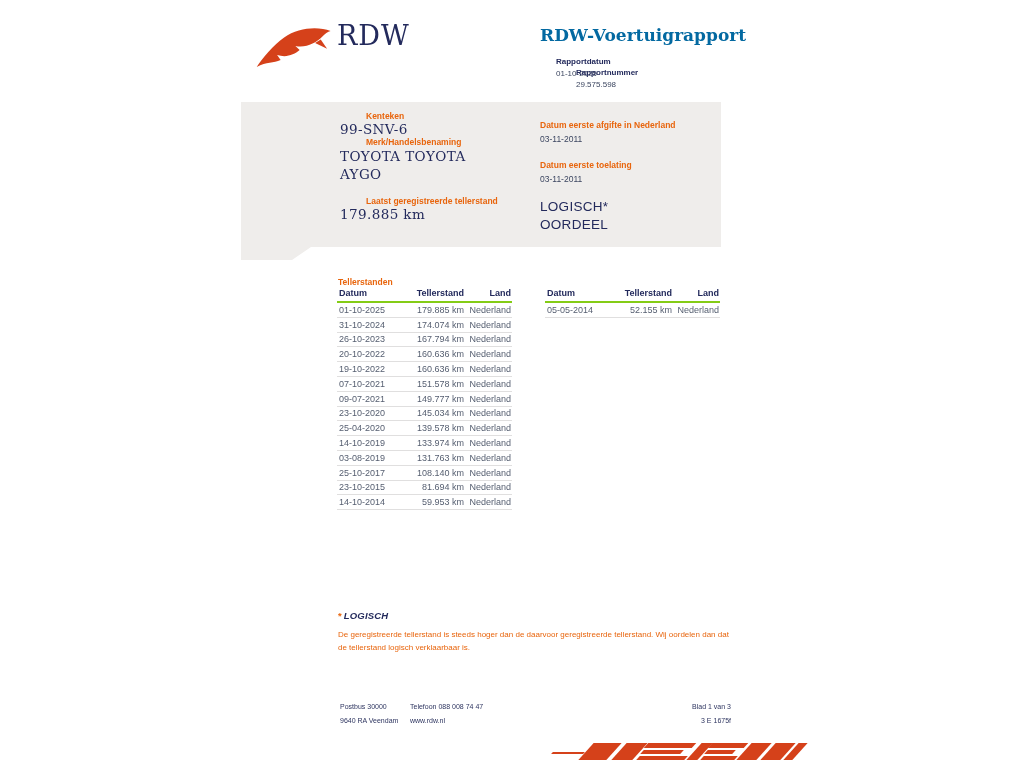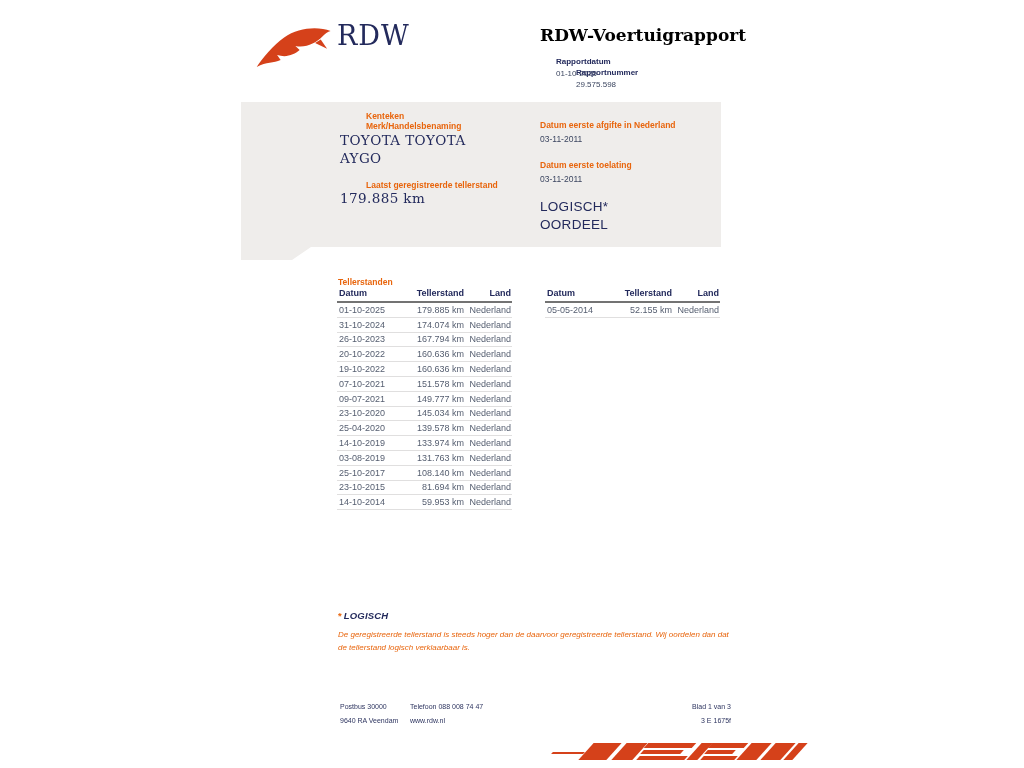--- a/index.html
+++ b/index.html
@@ -5,21 +5,21 @@
   * { margin:0; padding:0; box-sizing:border-box; }
   html,body { background:#ffffff; }
   body { font-family:"Liberation Sans", sans-serif; }
   #page { position:relative; width:1024px; height:768px; background:#ffffff; overflow:hidden; }
 
   
   .logo-feather { position:absolute; left:256px; top:26px; width:76px; height:44px; }
   .logo-word { position:absolute; left:337px; top:20px; font-family:"DejaVu Serif", serif;
                font-size:27px; color:#232a5c; letter-spacing:1px; }
   .doc-title { position:absolute; left:540px; top:25px; font-family:"DejaVu Serif", serif;
-               font-weight:bold; font-size:17px; color:#000000; }
+               font-weight:bold; font-size:17px; color:#0369a1; }
   .meta { position:absolute; top:56px; font-size:8px; color:#3c4660; line-height:12px; }
   .meta .mlabel { font-weight:bold; color:#232a5c; font-size:8px; }
   #meta-date { left:540px;margin-left:16px; } #meta-num { left:576px;margin-top:11px; }
 
   
   .panel { position:absolute; left:241px; top:102px; width:480px; height:158px; background:#efedeb;
            clip-path:polygon(0 0, 100% 0, 100% 145px, 70px 145px, 51px 158px, 0 158px); }
   .olabel { font-weight:bold; font-size:8.5px; color:#e8650d; }
   .serifval { font-family:"DejaVu Serif", serif; font-size:13.5px; color:#232a5c; letter-spacing:.4px; }
   .smallval { font-size:8.5px; color:#3c4660; }
@@ -37,32 +37,32 @@
               transform:skewX(-8deg); font-family:"DejaVu Sans", sans-serif; }
   .nap-check-tile { position:absolute; top:1px; left:39px; width:13px; height:13px; background:#ffffff;
               transform:skewX(-8deg); color:#3da639; font-weight:bold; font-size:10px;
               text-align:center; line-height:13px; }
 
   
   .tables-heading { position:absolute; left:338px; top:277px; }
   .mtable { position:absolute; width:175px; font-size:9px; color:#555e70; }
   #table-left { left:337px; top:291px; }
   #table-right { left:545px; top:291px; }
-  .thead { display:flex; font-weight:bold; color:#232a5c; border-bottom:2px solid #737373;
+  .thead { display:flex; font-weight:bold; color:#232a5c; border-bottom:2px solid #84cc16;
            padding-bottom:3px; height:12px; align-items:flex-end; }
   .trow { display:flex; height:14.8px; align-items:center; border-bottom:1px solid #e0dfdf; }
   .c1 { width:72px; text-align:left; padding-left:2px; }
   .c2 { width:55px; text-align:right; }
   .c3 { flex:1; text-align:right; padding-right:1px; }
 
   
   .footnote { position:absolute; left:338px; top:605px; width:394px; }
   .fn-title { font-size:9.5px; font-weight:bold; color:#232a5c; letter-spacing:.2px;font-style:italic; }
   .fn-star { color:#e8650d; font-weight:bold; font-size:9.5px; margin-right:2px; }
-  .fn-text { margin-top:5px; font-size:8px; line-height:13px; color:#e8650d;font-style:italic; }
+  .fn-text { margin-top:5px; font-size:8px; line-height:13px; color:#e8650d; }
 
   
   .footer-item { position:absolute; font-size:7px; color:#2e3560; line-height:14px; }
   #footer-address { left:340px; top:700px; }
   #footer-contact { left:410px; top:700px; }
   #footer-page { left:531px; top:700px; width:200px; text-align:right; }
 
   
   .stripes { position:absolute; left:548px; top:740px; width:250px; height:26px; }
   .sbar { position:absolute; background:#d5411a; transform:skewX(-42deg); }
@@ -86,20 +86,21 @@
     <span>01-10-2025</span>
   </div>
   <div class="meta" id="meta-num">
     <span class="mlabel">Rapportnummer</span><br>
     <span>29.575.598</span>
   </div>
 
   <div class="panel">
     <div class="p-left">
       <span class="olabel">Kenteken</span>
+      <div class="serifval">99-SNV-6</div>
       <span class="olabel" style="margin-top:0">Merk/Handelsbenaming</span>
       <div class="serifval" style="line-height:18px">
         <span>TOYOTA TOYOTA</span><br>
         <span>AYGO</span>
       </div>
       <span class="olabel" style="margin-top:13px">Laatst geregistreerde tellerstand</span>
       <div class="serifval">179.885 km</div>
     </div>
 
     <div class="p-right">

